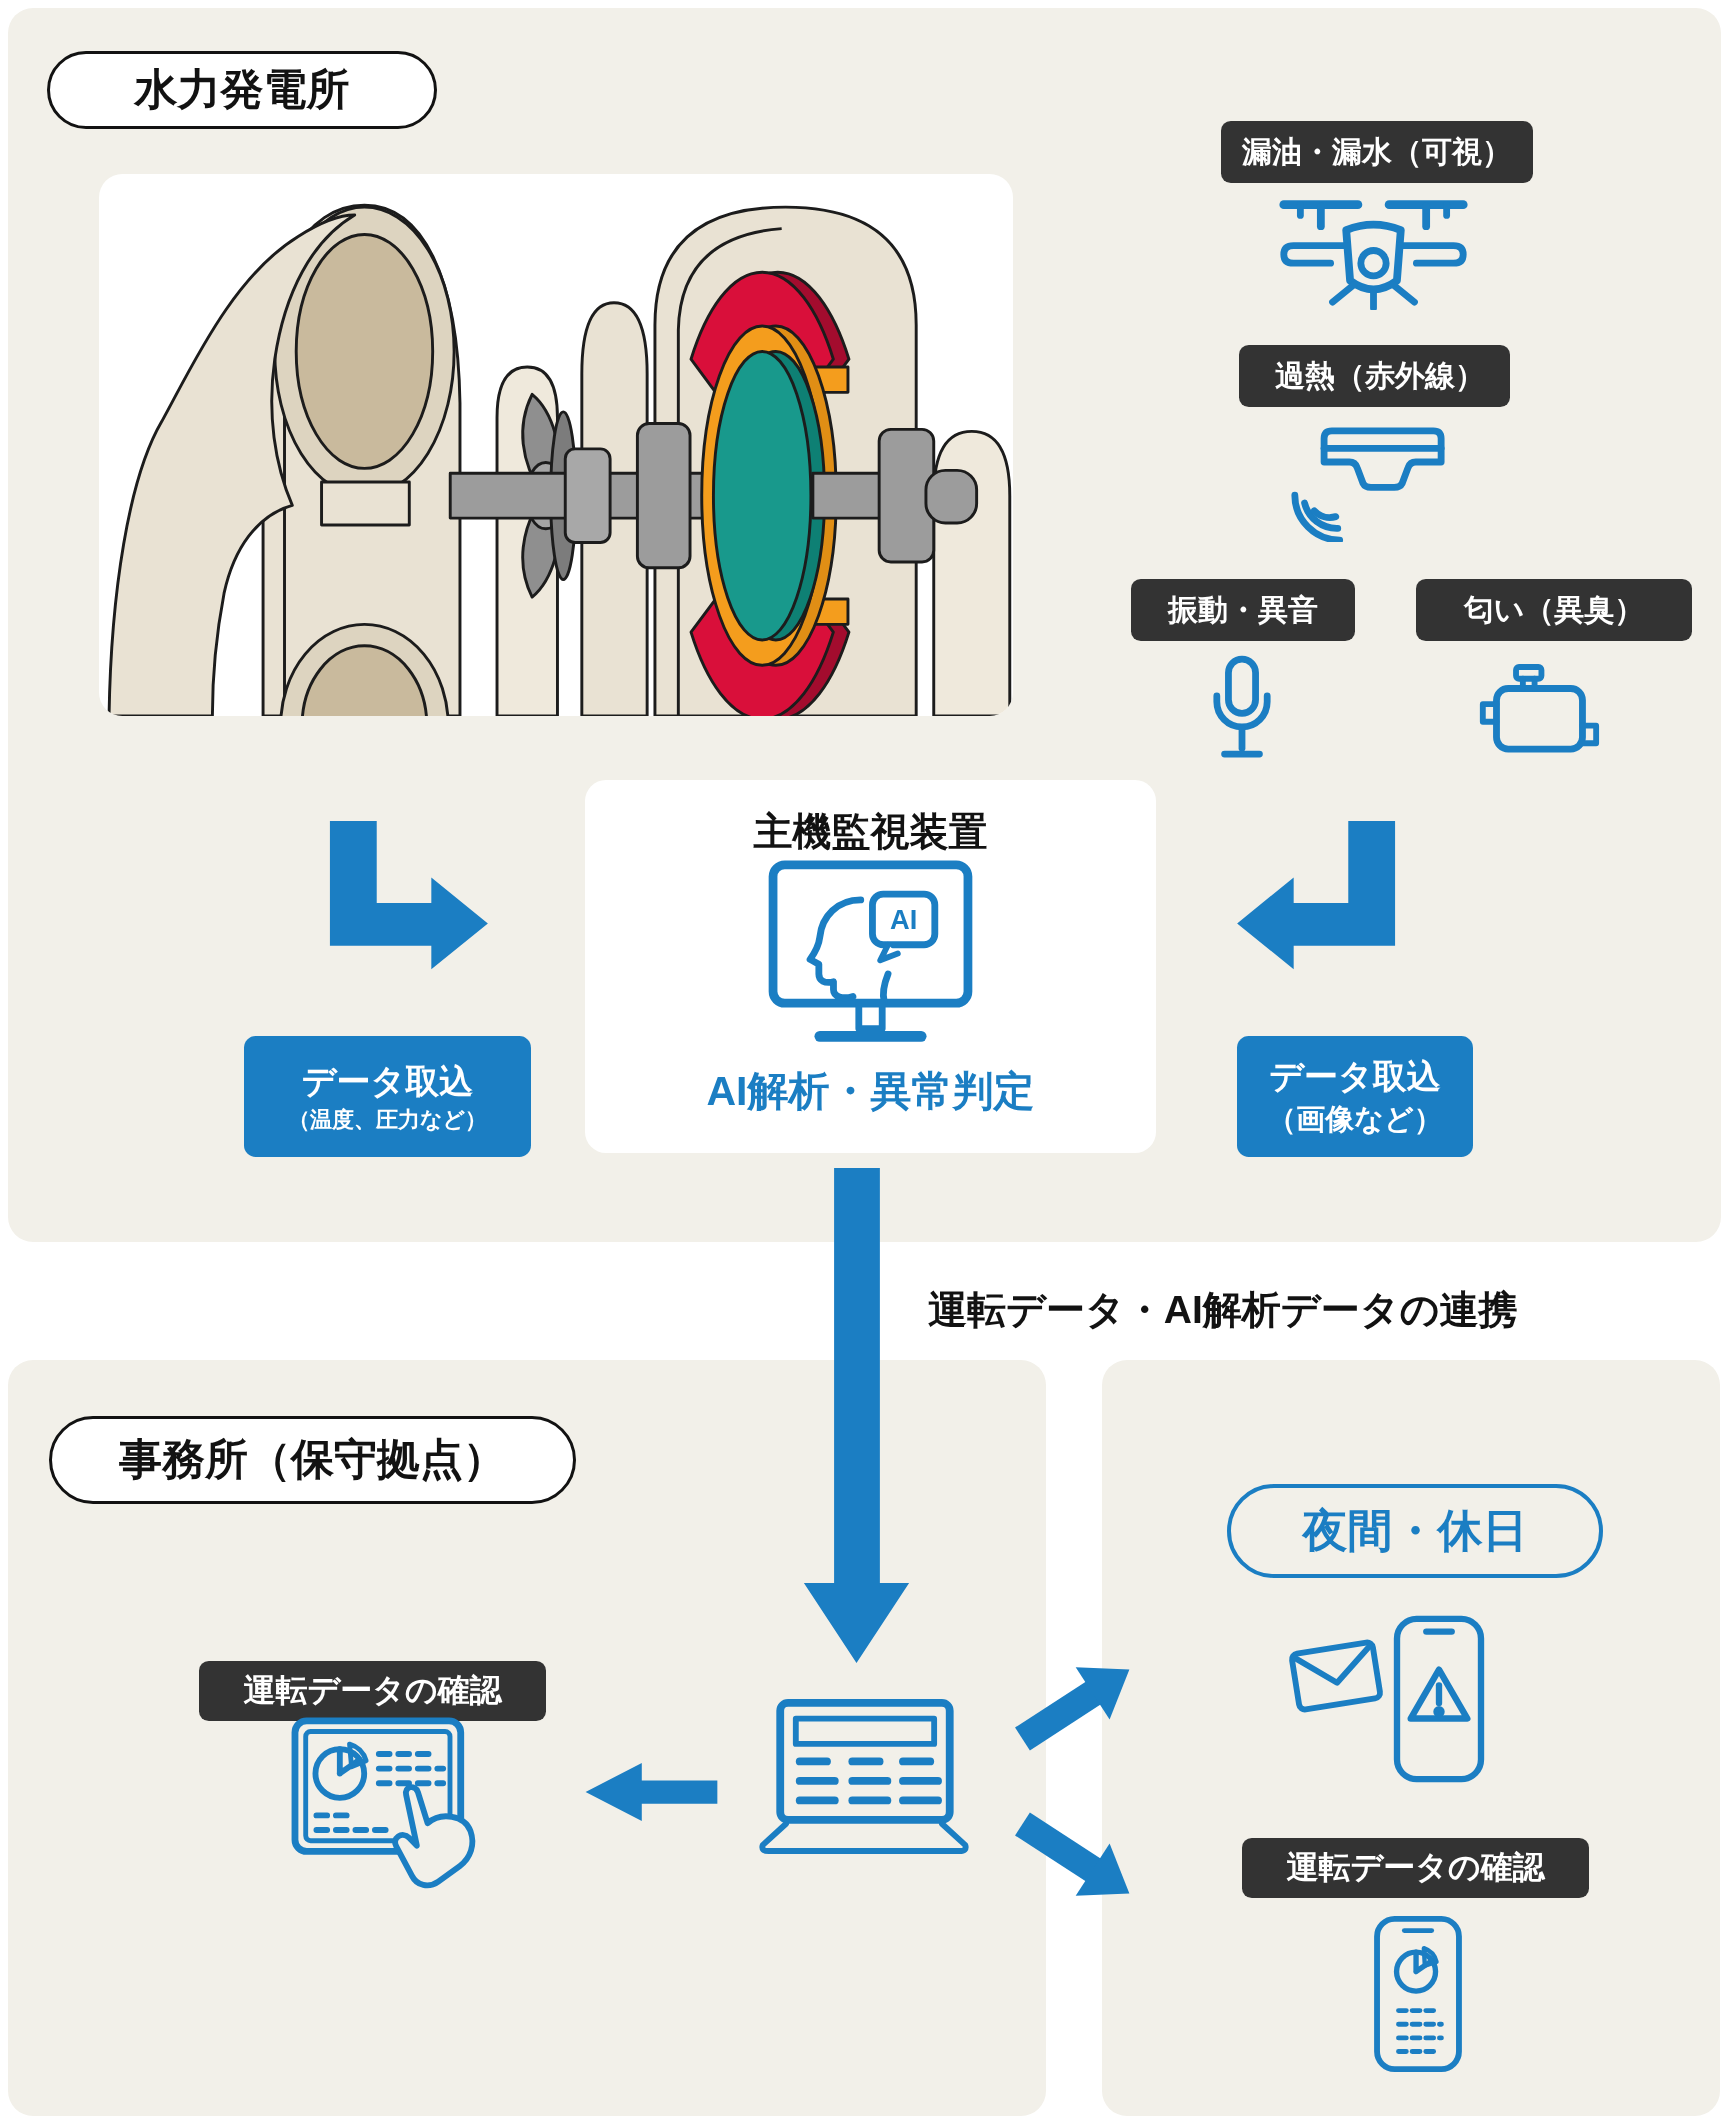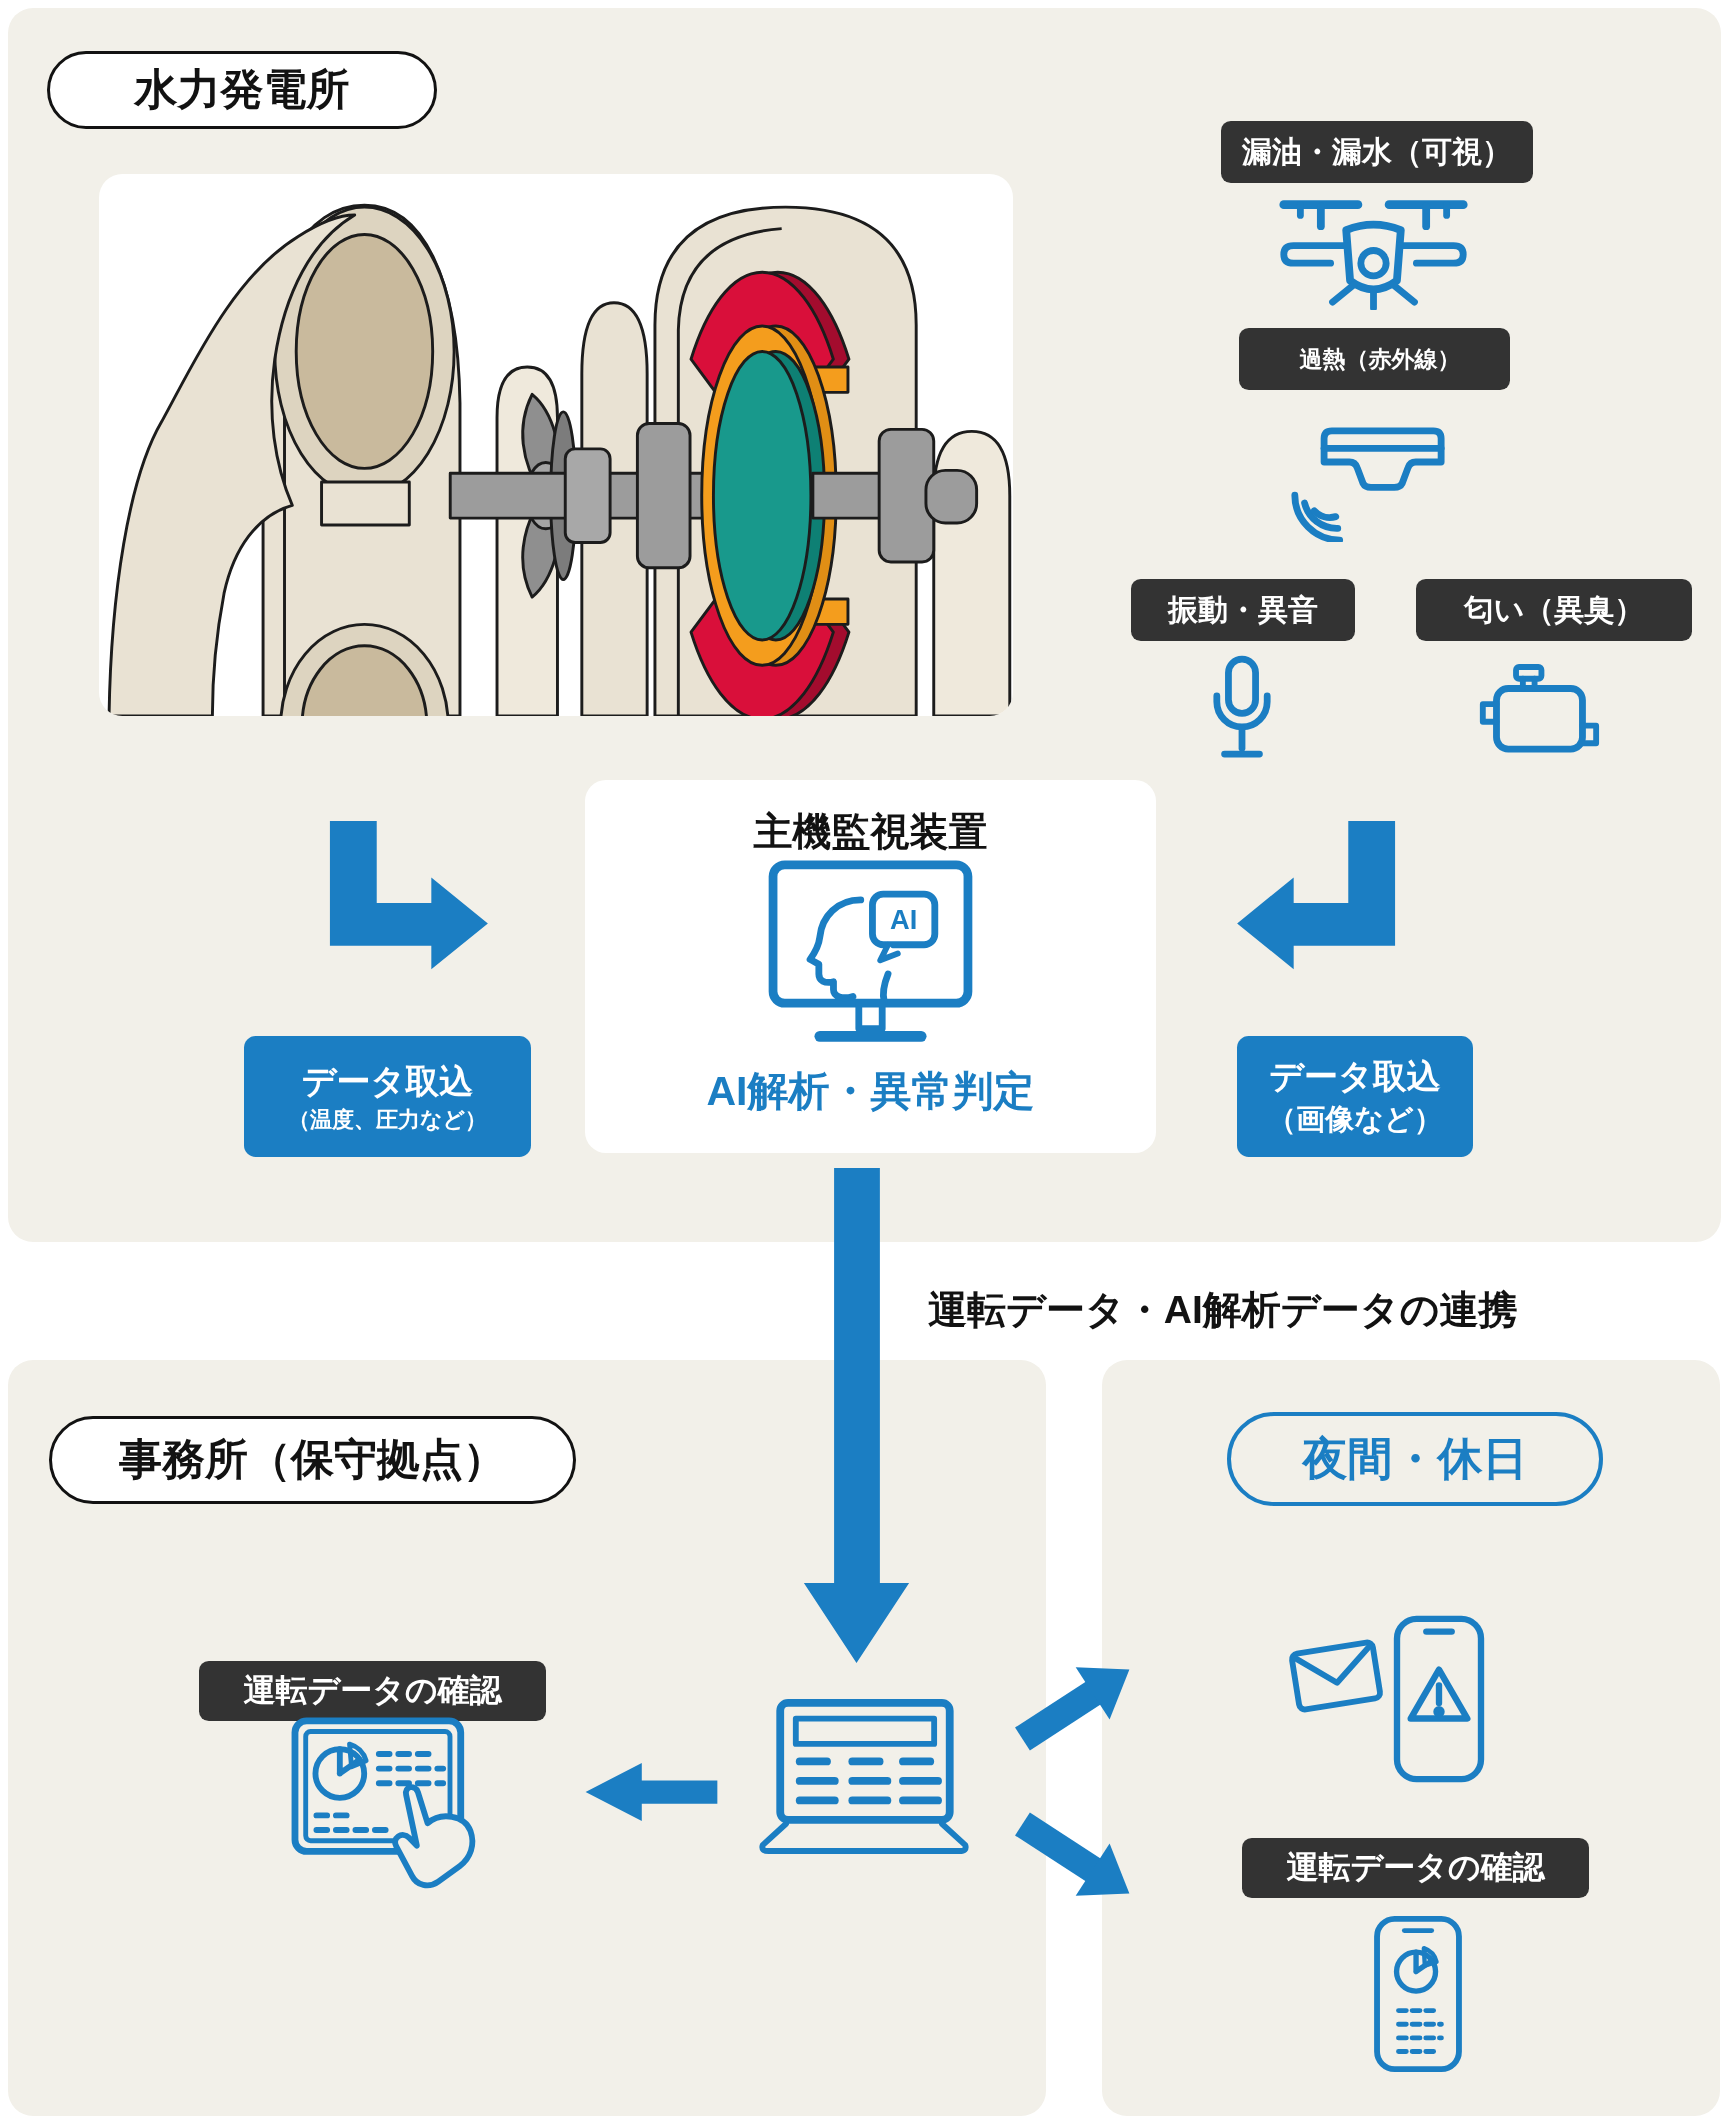--- a/index.html
+++ b/index.html
@@ -98,21 +98,21 @@
       <path d="M72 40 Q100 29 128 40 L124 92 Q100 110 76 92 Z" stroke-width="8"></path>
       <path d="M72 56 H18 Q8 56 8 65 Q8 74 18 74 H56" stroke-width="7"></path>
       <path d="M128 56 H182 Q192 56 192 65 Q192 74 182 74 H144" stroke-width="7"></path>
       <circle cx="100" cy="74" r="13" stroke-width="7"></circle>
       <line x1="80" y1="96" x2="58" y2="114" stroke-width="7"></line>
       <line x1="120" y1="96" x2="142" y2="114" stroke-width="7"></line>
       <line x1="100" y1="104" x2="100" y2="120" stroke-width="7"></line>
     </g>
   </svg>
 
-  <div class="abs pillc dark-pill" style="left:1239px;top:328px;width:271px;height:62px;font-size:23px;padding-left:11px;">
+  <div class="abs pillc dark-pill" style="left:1239px;top:345px;width:271px;height:62px;font-size:30px;padding-left:11px;">
     <span>過熱（赤外線）</span>
   </div>
   <svg class="abs" style="left:1285px;top:423px;" width="164" height="119" viewBox="0 0 168 122">
     <g stroke="#1b7ec3" fill="none" stroke-linecap="round" stroke-linejoin="round" stroke-width="7">
       <path d="M48 8 H152 Q160 8 160 16 V40 H134 Q128 40 126 46 L120 62 Q118 66 112 66 H88 Q82 66 80 62 L74 46 Q72 40 66 40 H40 V16 Q40 8 48 8 Z"></path>
       <line x1="40" y1="26" x2="160" y2="26"></line>
       <path d="M10 74 A46 46 0 0 0 56 120"></path>
       <path d="M20 82 A34 34 0 0 0 54 108"></path>
       <path d="M30 90 A22 22 0 0 0 52 96"></path>
     </g>
@@ -234,21 +234,21 @@
       <path d="M88 24 L133 56 L88 88 Z" fill="#1b7ec3"></path>
     </g>
   </svg>
   <svg class="abs" style="left:1010px;top:1804px;" width="132" height="109" viewBox="0 0 135 112">
     <g transform="rotate(33 67 56)">
       <rect x="2" y="42" width="88" height="28" fill="#1b7ec3"></rect>
       <path d="M88 24 L133 56 L88 88 Z" fill="#1b7ec3"></path>
     </g>
   </svg>
 
-  <div class="abs pillc night-pill" style="left:1227px;top:1412px;width:376px;height:94px;font-size:45px;">
+  <div class="abs pillc night-pill" style="left:1227px;top:1484px;width:376px;height:94px;font-size:45px;">
     <span>夜間・休日</span>
   </div>
 
   <svg class="abs" style="left:1289px;top:1638px;transform:rotate(-9deg);" width="94" height="76" viewBox="0 0 96 78">
     <g stroke="#1b7ec3" fill="none" stroke-linecap="round" stroke-linejoin="round" stroke-width="6">
       <rect x="6" y="10" width="84" height="58" rx="6"></rect>
       <path d="M9 14 L48 46 L87 14"></path>
     </g>
   </svg>
   <svg class="abs" style="left:1393px;top:1615px;" width="92" height="168" viewBox="0 0 94 172">

